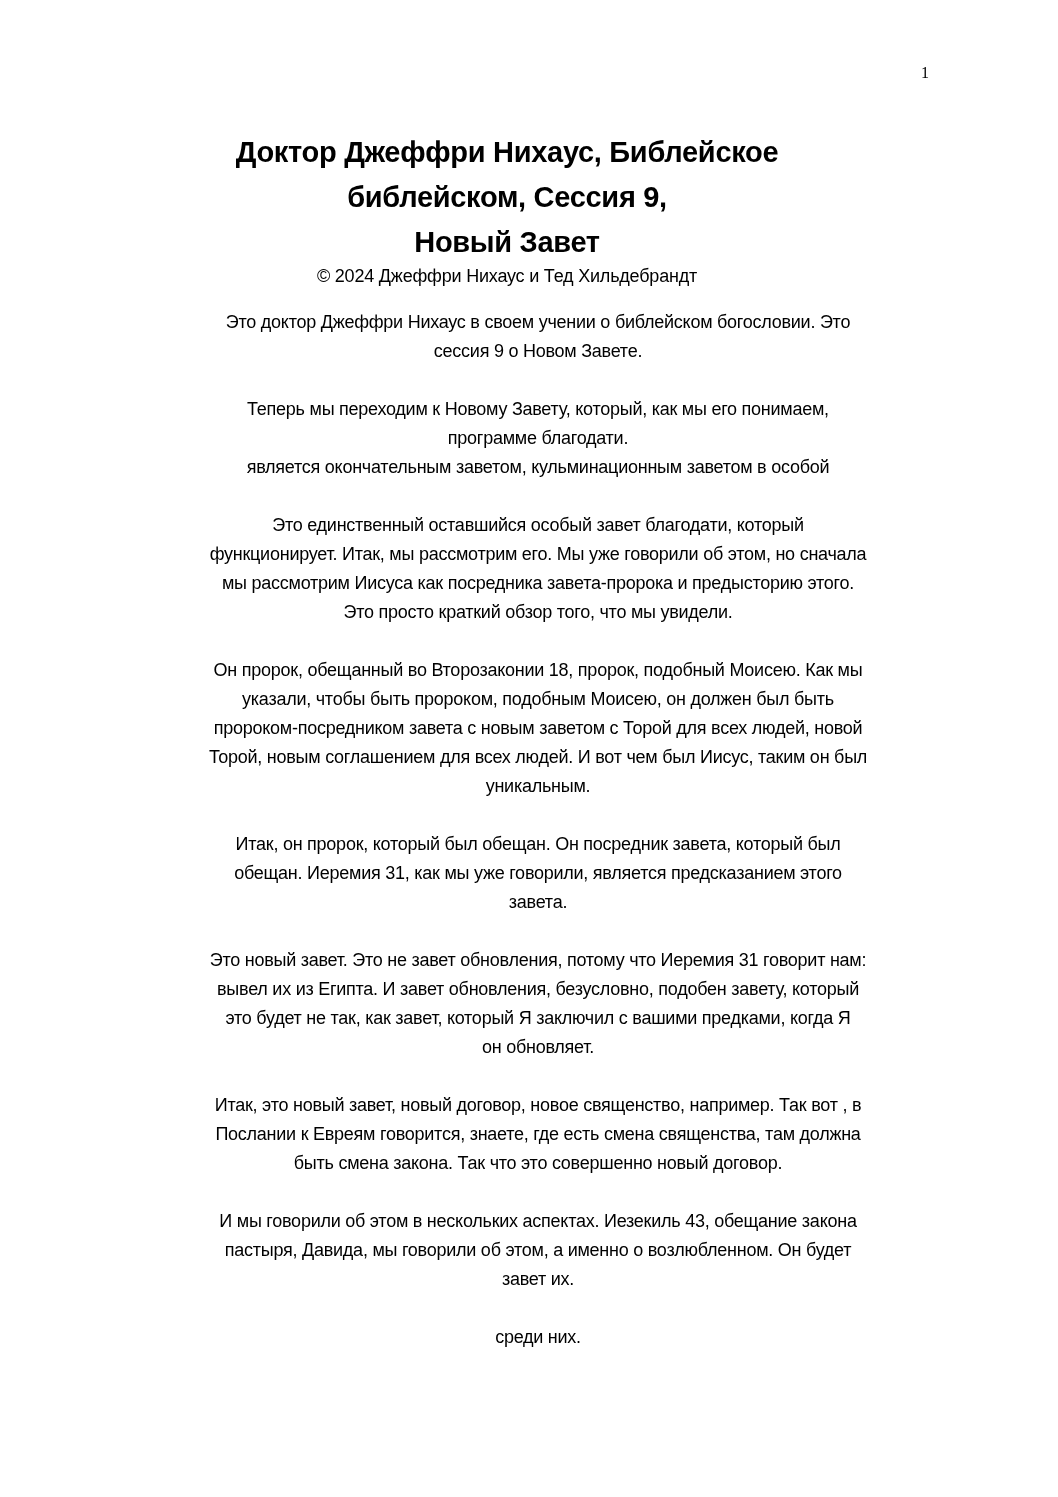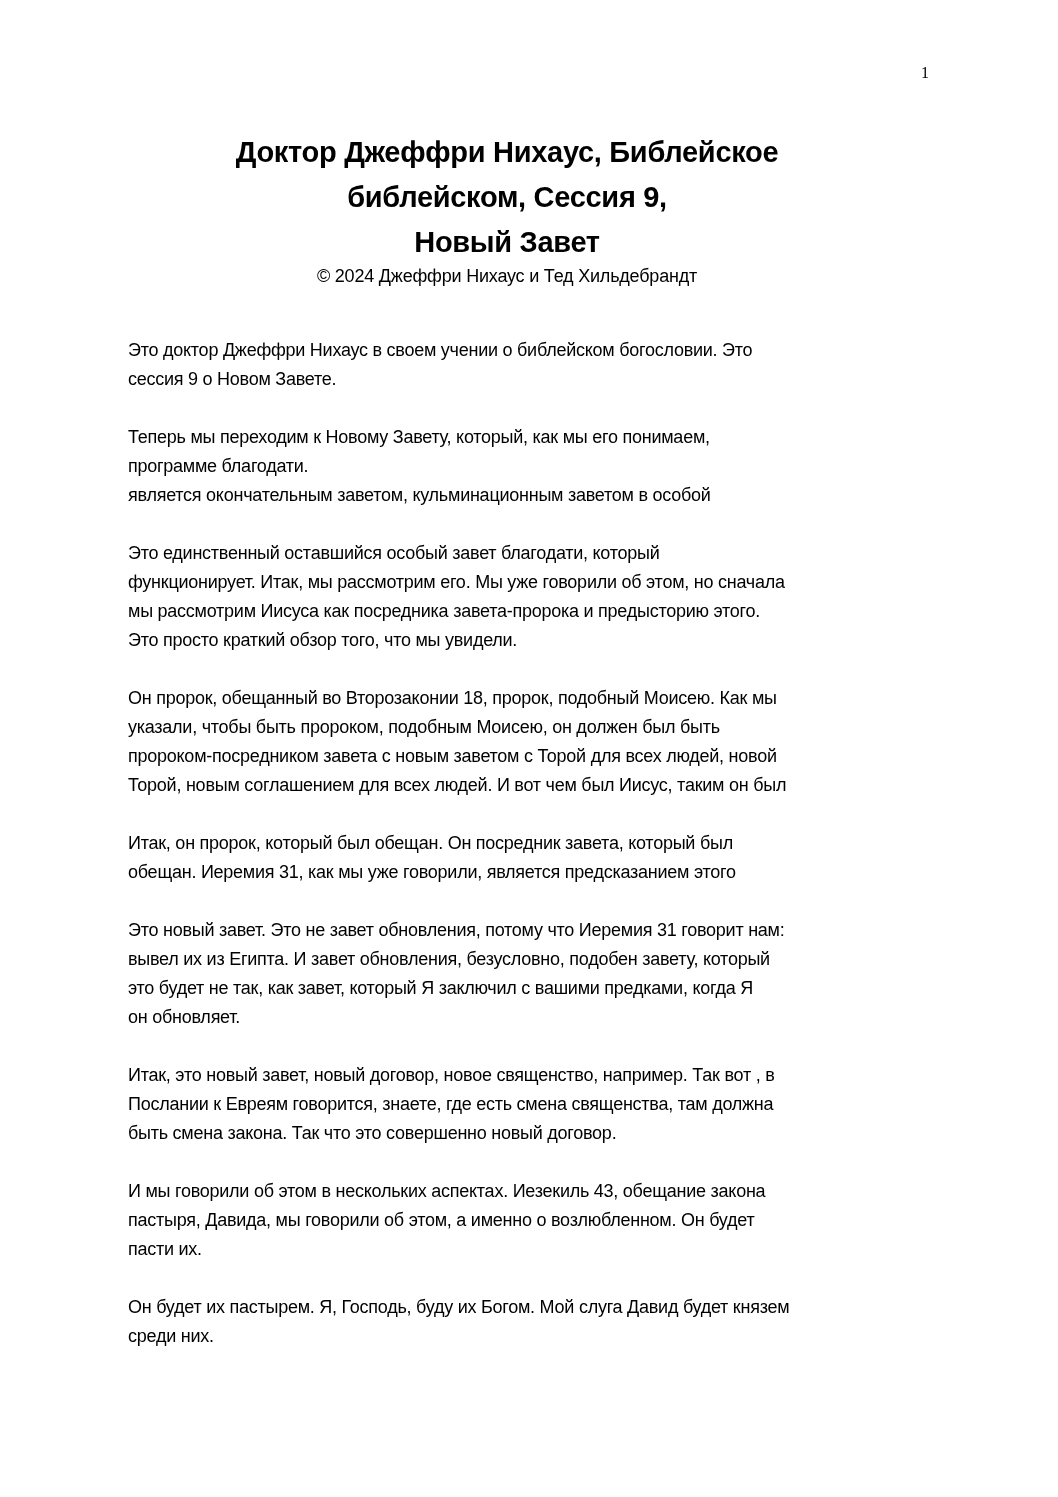--- a/index.html
+++ b/index.html
@@ -38,26 +38,27 @@
     }
     .copyright {
       font-family: "Liberation Sans", sans-serif;
       font-size: 18px;
       line-height: 26px;
       margin-top: -2px;
       letter-spacing: -0.2px;
     }
     .body {
       position: absolute;
-      top: 336px;
+      top: 308px;
       left: 128px;
       width: 820px;
       font-family: "Liberation Sans", sans-serif;
       font-size: 18px;
       letter-spacing: -0.25px;
+      text-align: center;
     }
     .para {
       margin: 0 0 29px 0;
     }
     .line {
       display: block;
       height: 29px;
       line-height: 29px;
       white-space: nowrap;
     }
@@ -88,38 +89,39 @@
     <span class="line">Это единственный оставшийся особый завет благодати, который</span>
     <span class="line">функционирует. Итак, мы рассмотрим его. Мы уже говорили об этом, но сначала</span>
     <span class="line">мы рассмотрим Иисуса как посредника завета-пророка и предысторию этого.</span>
     <span class="line">Это просто краткий обзор того, что мы увидели.</span>
   </div>
   <div class="para">
     <span class="line">Он пророк, обещанный во Второзаконии 18, пророк, подобный Моисею. Как мы</span>
     <span class="line">указали, чтобы быть пророком, подобным Моисею, он должен был быть</span>
     <span class="line">пророком-посредником завета с новым заветом с Торой для всех людей, новой</span>
     <span class="line">Торой, новым соглашением для всех людей. И вот чем был Иисус, таким он был</span>
+    <span class="line">уникальным.</span>
   </div>
   <div class="para">
     <span class="line">Итак, он пророк, который был обещан. Он посредник завета, который был</span>
     <span class="line">обещан. Иеремия 31, как мы уже говорили, является предсказанием этого</span>
+    <span class="line">завета.</span>
   </div>
   <div class="para">
     <span class="line">Это новый завет. Это не завет обновления, потому что Иеремия 31 говорит нам:</span>
     <span class="line">вывел их из Египта. И завет обновления, безусловно, подобен завету, который</span>
     <span class="line">это будет не так, как завет, который Я заключил с вашими предками, когда Я</span>
     <span class="line">он обновляет.</span>
   </div>
   <div class="para">
     <span class="line">Итак, это новый завет, новый договор, новое священство, например. Так вот , в</span>
     <span class="line">Послании к Евреям говорится, знаете, где есть смена священства, там должна</span>
     <span class="line">быть смена закона. Так что это совершенно новый договор.</span>
   </div>
   <div class="para">
     <span class="line">И мы говорили об этом в нескольких аспектах. Иезекиль 43, обещание закона</span>
     <span class="line">пастыря, Давида, мы говорили об этом, а именно о возлюбленном. Он будет</span>
-    <span class="line">пасти их.</span>
+    <span class="line">завет их.</span>
   </div>
   <div class="para">
-    <span class="line">Он будет их пастырем. Я, Господь, буду их Богом. Мой слуга Давид будет князем</span>
     <span class="line">среди них.</span>
   </div>
 </div>
 
 </body></html>

